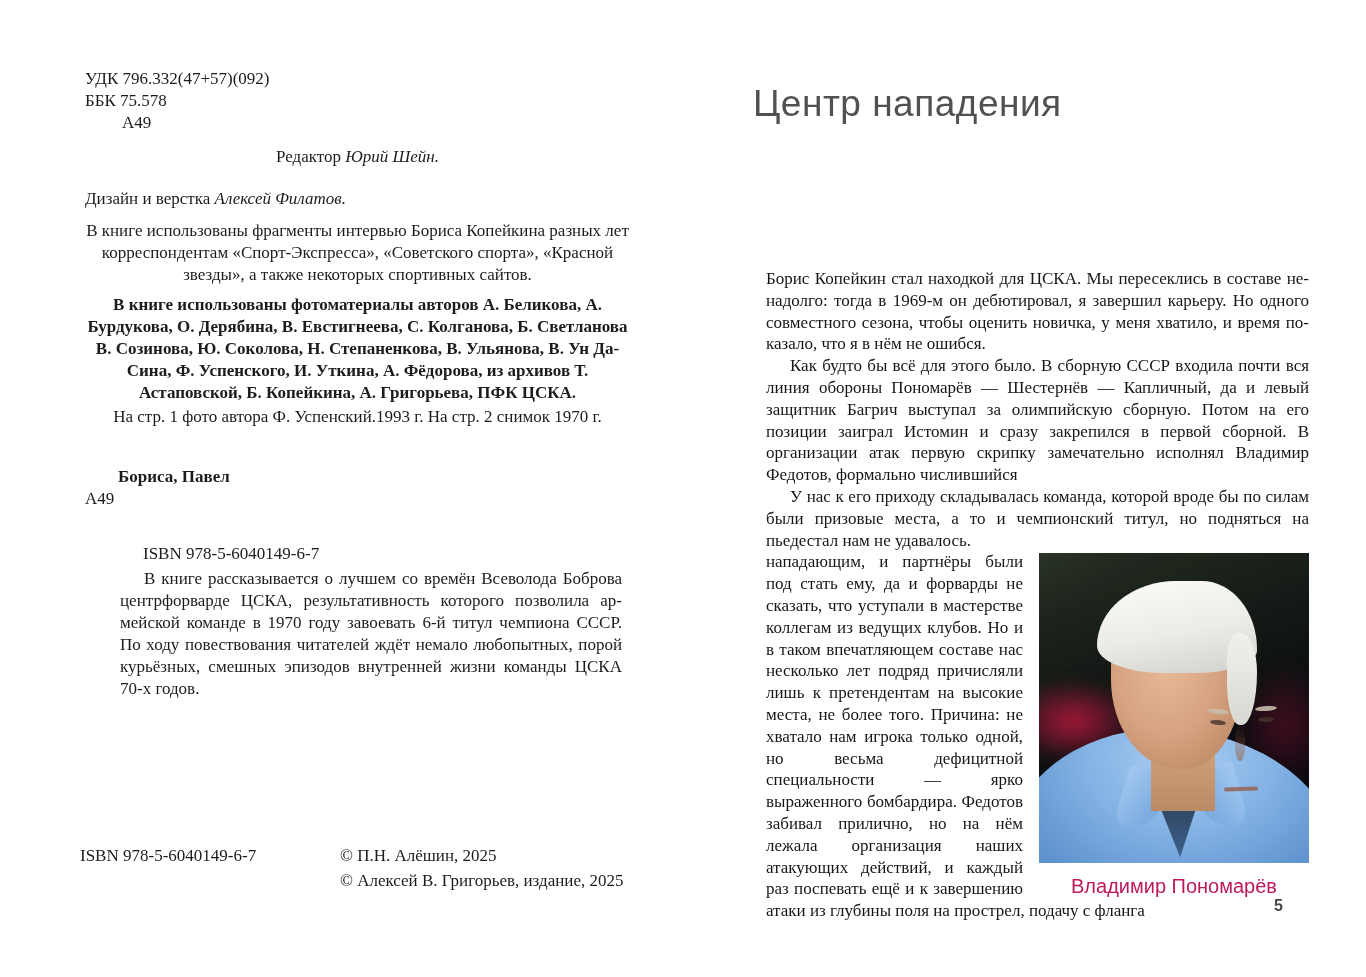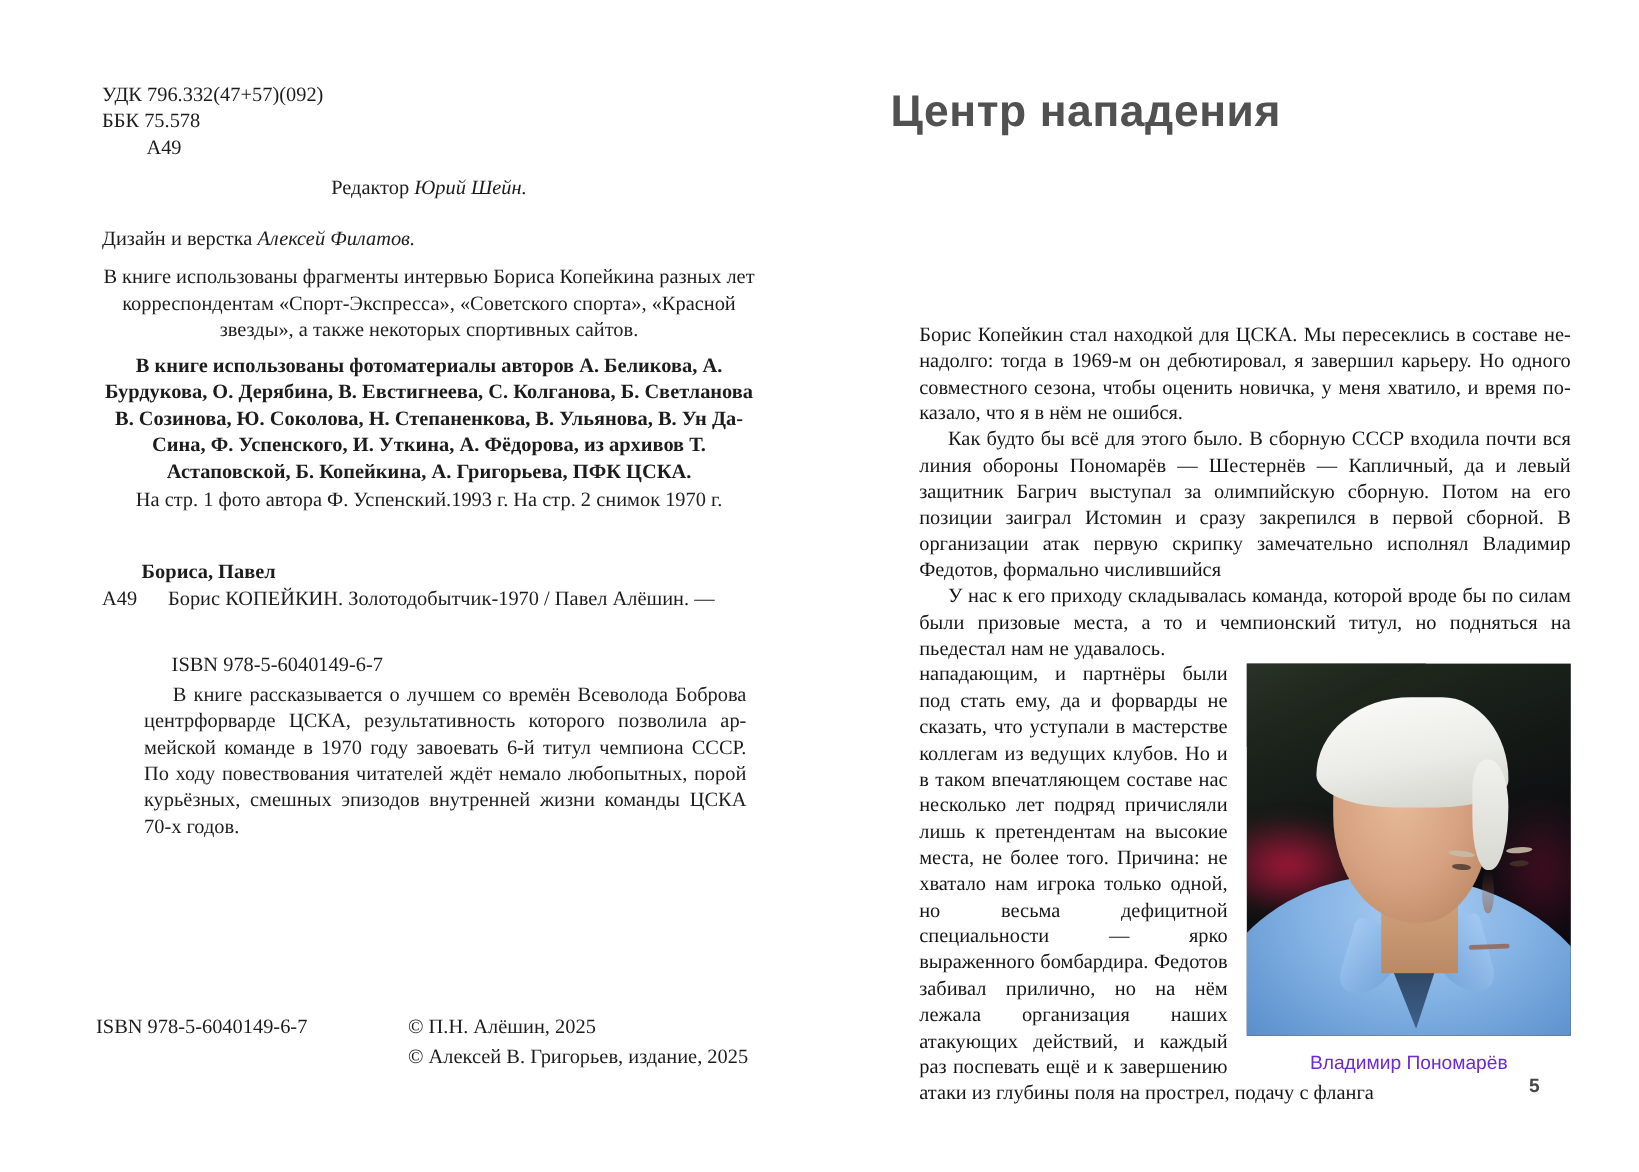--- a/index.html
+++ b/index.html
@@ -90,21 +90,21 @@
     border-radius:50%;transform:rotate(5deg);opacity:.8;}
   .eye-r{position:absolute;left:147px;top:114px;width:16px;height:5px;background:#46362c;
     border-radius:50%;transform:rotate(-3deg);opacity:.8;}
   .nose-shadow{position:absolute;left:124px;top:122px;width:10px;height:36px;
     background:linear-gradient(rgba(166,108,76,0),rgba(150,92,62,.55));border-radius:45%;}
   .mouth{position:absolute;left:113px;top:184px;width:34px;height:4px;background:#96604a;
     border-radius:3px;transform:rotate(-2deg);opacity:.8;}
   .photo-caption{
     margin-top:13px;text-align:center;
     font-family:"Liberation Sans","DejaVu Sans",sans-serif;
-    font-size:16px;color:#6d28d9;
+    font-size:20px;color:#be185d;
   }
   .page-num{
     position:absolute;right:2px;top:897px;
     font-family:"Liberation Sans","DejaVu Sans",sans-serif;
     font-size:16px;font-weight:bold;color:#474747;
   }
 </style>
 </head>
 <body>
 
@@ -132,41 +132,40 @@
 
     <div class="abs photocredits lp-text">В книге использованы фотоматериалы авторов А. Беликова, А. Бурдукова, О. Дерябина, В. Евстигнеева, С. Колганова, Б. Светланова В. Созинова, Ю. Соколова, Н. Степаненкова, В. Ульянова, В. Ун Да-Сина, Ф. Успенского, И. Уткина, А. Фёдорова, из архивов Т. Астаповской, Б. Копейкина, А. Григорьева, ПФК ЦСКА.</div>
 
     <div class="abs pagephoto lp-text">На стр. 1 фото автора Ф. Успенский.1993 г. На стр. 2 снимок 1970 г.</div>
 
     <div class="abs author-head lp-text">Бориса, Павел</div>
 
     <div class="abs catalog lp-text">
       <span class="catalog-code">А49</span>
       <div class="catalog-desc">
-        <div class="catalog-l1">Борис КОПЕЙКИН. Золотодобытчик-1970 / Павел Алёшин. —</div>
       </div>
     </div>
 
     <div class="abs isbn-top lp-text">ISBN 978-5-6040149-6-7</div>
 
     <div class="abs annotation lp-text">В книге рассказывается о лучшем со времён Всеволода Боброва центрфорварде ЦСКА, результативность которого позволила ар­мейской команде в 1970 году завоевать 6-й титул чемпиона СССР. По ходу повествования читателей ждёт немало любопытных, порой курьёзных, смешных эпизодов внутренней жизни команды ЦСКА 70-х годов.</div>
 
     <div class="abs bottom-row lp-text">
       <div class="isbn-bottom">ISBN 978-5-6040149-6-7</div>
       <div class="copyright">
         <div>© П.Н. Алёшин, 2025</div>
         <div>© Алексей В. Григорьев, издание, 2025</div>
       </div>
     </div>
 
   </section>
 
   <section class="right-page">
 
-    <h1 class="abs chapter-title sans" style="margin:0;font-weight:bold;">Центр нападения</h1>
+    <h1 class="abs chapter-title sans" style="margin:11px;">Центр нападения</h1>
 
     <div class="rp-body">
       <p>Борис Копейкин стал находкой для ЦСКА. Мы пересеклись в составе не­надолго: тогда в 1969-м он дебютировал, я завершил карьеру. Но одного совместного сезона, чтобы оценить новичка, у меня хватило, и время по­казало, что я в нём не ошибся.</p>
       <p class="p-ind">Как будто бы всё для этого было. В сборную СССР входила почти вся ли­ния обороны Пономарёв — Шестернёв — Капличный, да и левый защитник Багрич выступал за олимпийскую сборную. Потом на его позиции заиграл Истомин и сразу закрепился в первой сборной. В организации атак первую скрипку замечательно исполнял Владимир Федотов, формально числившийся</p>
       <p class="p-ind">У нас к его приходу складывалась команда, которой вроде бы по силам были призовые места, а то и чемпионский титул, но подняться на пьедестал нам не удавалось.</p>
 
       <div class="p3b-wrap">
         <figure class="photo-fig" style="margin-right:0;">
           <div class="photo">
             <div class="glow-red"></div>

